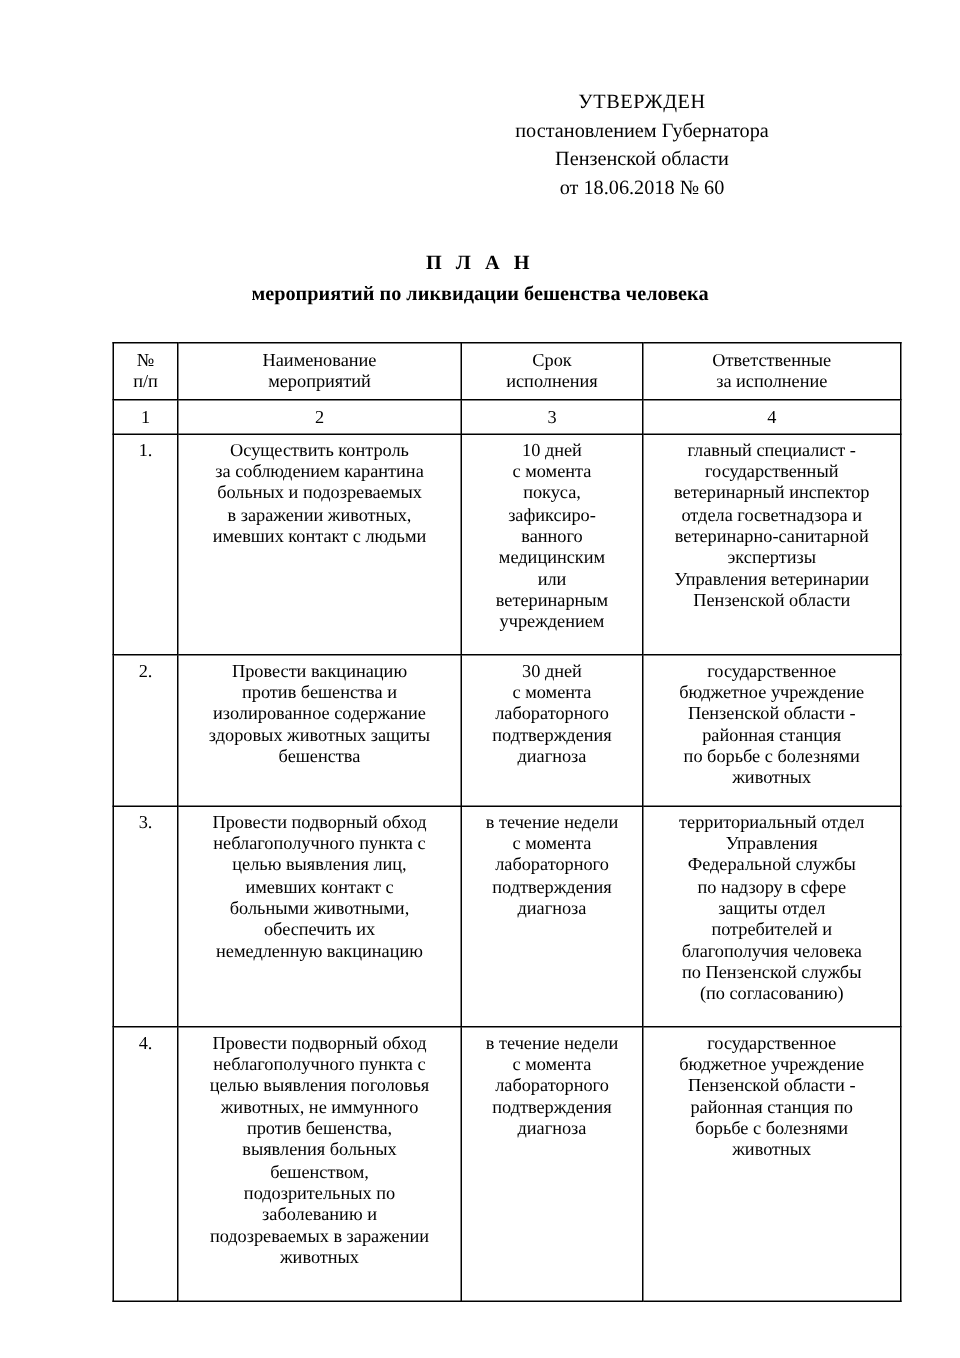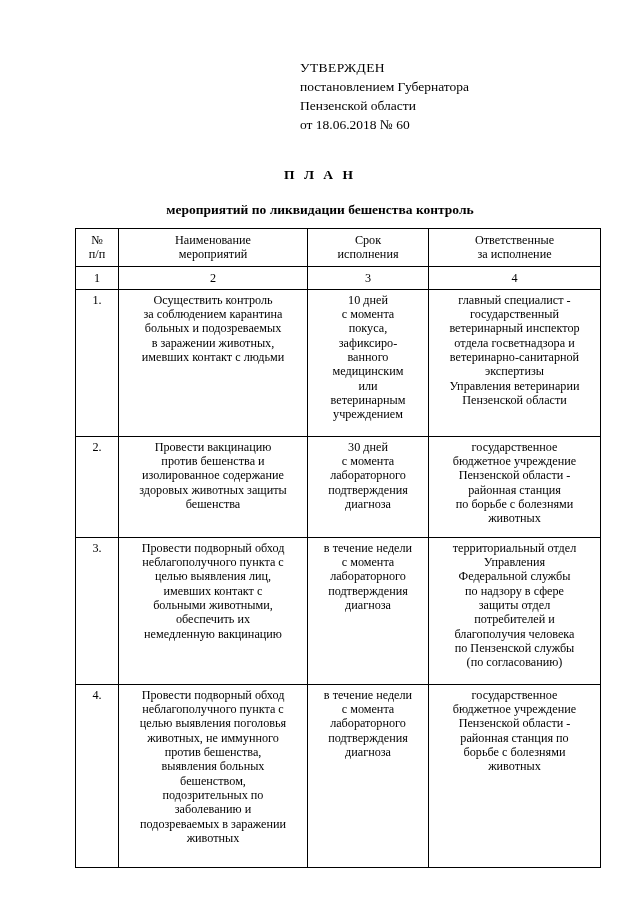--- a/index.html
+++ b/index.html
@@ -23,41 +23,42 @@
     width: 640px;
     height: 905px;
   }
 
   
   .approval-block {
     position: absolute;
     top: 58px;
     left: 300px;
     width: 256px;
+    text-align: center;
     font-size: 13.5px;
     line-height: 19px;
   }
   .approval-line { white-space: nowrap; }
   .approval-line.first { letter-spacing: 0.4px; }
 
   
   .doc-title {
     position: absolute;
     top: 165px;
     left: 0;
     width: 640px;
     text-align: center;
     font-weight: bold;
     font-size: 13.5px;
     line-height: 19px;
   }
   .doc-title .plan-word {
     letter-spacing: 3px;
     display: block;
-    margin-bottom: 16px;
+    margin-bottom: 2px;
   }
   .doc-title .subtitle-line { display: block; }
 
   
   .plan-table {
     position: absolute;
     top: 228px;
     left: 75px;
     width: 525px;
     border-collapse: collapse;
@@ -114,21 +115,21 @@
 
   <div class="approval-block">
     <div class="approval-line first">УТВЕРЖДЕН</div>
     <div class="approval-line">постановлением Губернатора</div>
     <div class="approval-line">Пензенской области</div>
     <div class="approval-line">от 18.06.2018 № 60</div>
   </div>
 
   <div class="doc-title">
     <span class="plan-word">П Л А Н</span>
-    <span class="subtitle-line">мероприятий по ликвидации бешенства контроль</span>
+    <span class="subtitle-line">мероприятий по ликвидации бешенства человека</span>
   </div>
 
   <table class="plan-table">
     <colgroup>
       <col class="col-num">
       <col class="col-name">
       <col class="col-term">
       <col class="col-resp">
     </colgroup>
     <thead>

